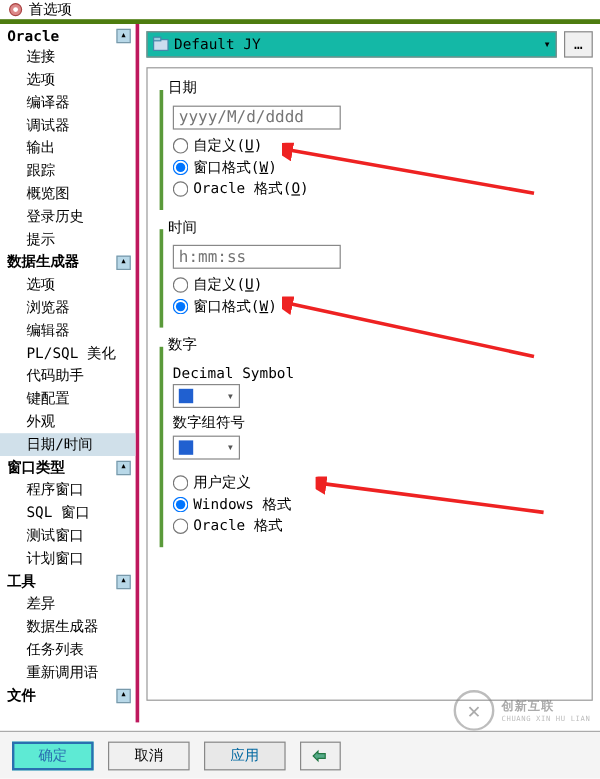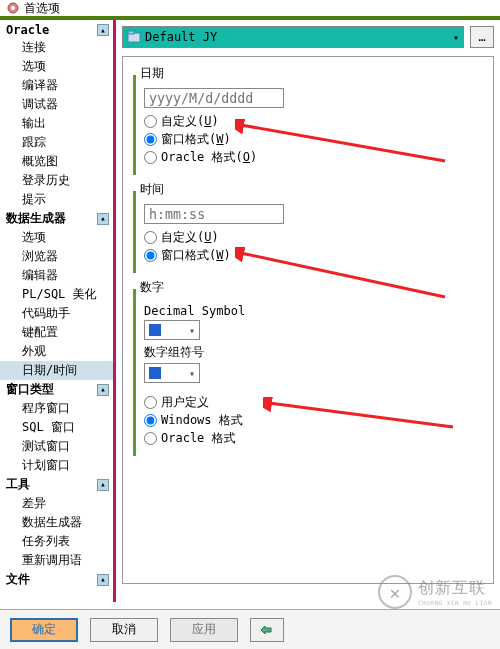--- a/index.html
+++ b/index.html
@@ -25,26 +25,26 @@
 .text-input { border: 1px solid #888; height: 20px; width: 140px; padding: 0 4px; font-family: monospace; color: #888; background: #fff; margin-bottom: 4px; }
 .radio-row { display: flex; align-items: center; gap: 4px; margin: 1px 0; cursor: pointer; }
 .radio-row input[type=radio] { margin: 0; }
 .label-under { margin: 2px 0 2px 0; }
 .small-select { border: 1px solid #888; height: 20px; width: 56px; display: flex; align-items: center; padding: 0 4px; gap: 4px; background: #fff; margin-bottom: 4px; }
 .small-select .swatch { width: 12px; height: 12px; background: #2060d0; }
 .small-select .sel-arrow { margin-left: auto; font-size: 10px; color: #555; }
 .arrow { position: absolute; pointer-events: none; }
 .footer { position: absolute; bottom: 0; left: 0; right: 0; height: 40px; border-top: 1px solid #aaa; display: flex; align-items: center; padding: 0 10px; gap: 12px; background: #f4f4f4; }
 .btn { width: 68px; height: 24px; border: 1px solid #888; background: #f0f0f0; display: flex; align-items: center; justify-content: center; cursor: pointer; }
-.btn.primary { border: 2px solid #2a6fb0; color: #2a6fb0; background: #fdba74; }
-.btn.disabled { color: #737373; background: #e8e8e8; }
+.btn.primary { border: 2px solid #2a6fb0; color: #2a6fb0; background: #5eead4; }
+.btn.disabled { color: #0369a1; background: #e8e8e8; }
 .btn.iconbtn { width: 34px; }
 .watermark { position: absolute; right: 8px; bottom: 40px; display: flex; align-items: center; gap: 6px; opacity: 0.55; }
 .watermark .wm-icon { width: 34px; height: 34px; border: 2px solid #888; border-radius: 50%; display: flex; align-items: center; justify-content: center; font-weight: bold; font-size: 18px; color: #666; position: relative; }
-.watermark .wm-text { font-size: 16px; color: #666; font-weight: normal; letter-spacing: 1px; }
+.watermark .wm-text { font-size: 10px; color: #666; font-weight: bold; letter-spacing: 1px; }
 .watermark .wm-sub { font-size: 6px; color: #888; letter-spacing: 0.5px; display: block; }
 u { text-decoration: underline; }
 </style>
 </head>
 <body>
 
 <div class="titlebar">
   <span class="icon">
     <svg width="14" height="14" viewBox="0 0 14 14">
         <circle cx="7" cy="7" r="5" fill="#d88" stroke="#a44"></circle>

